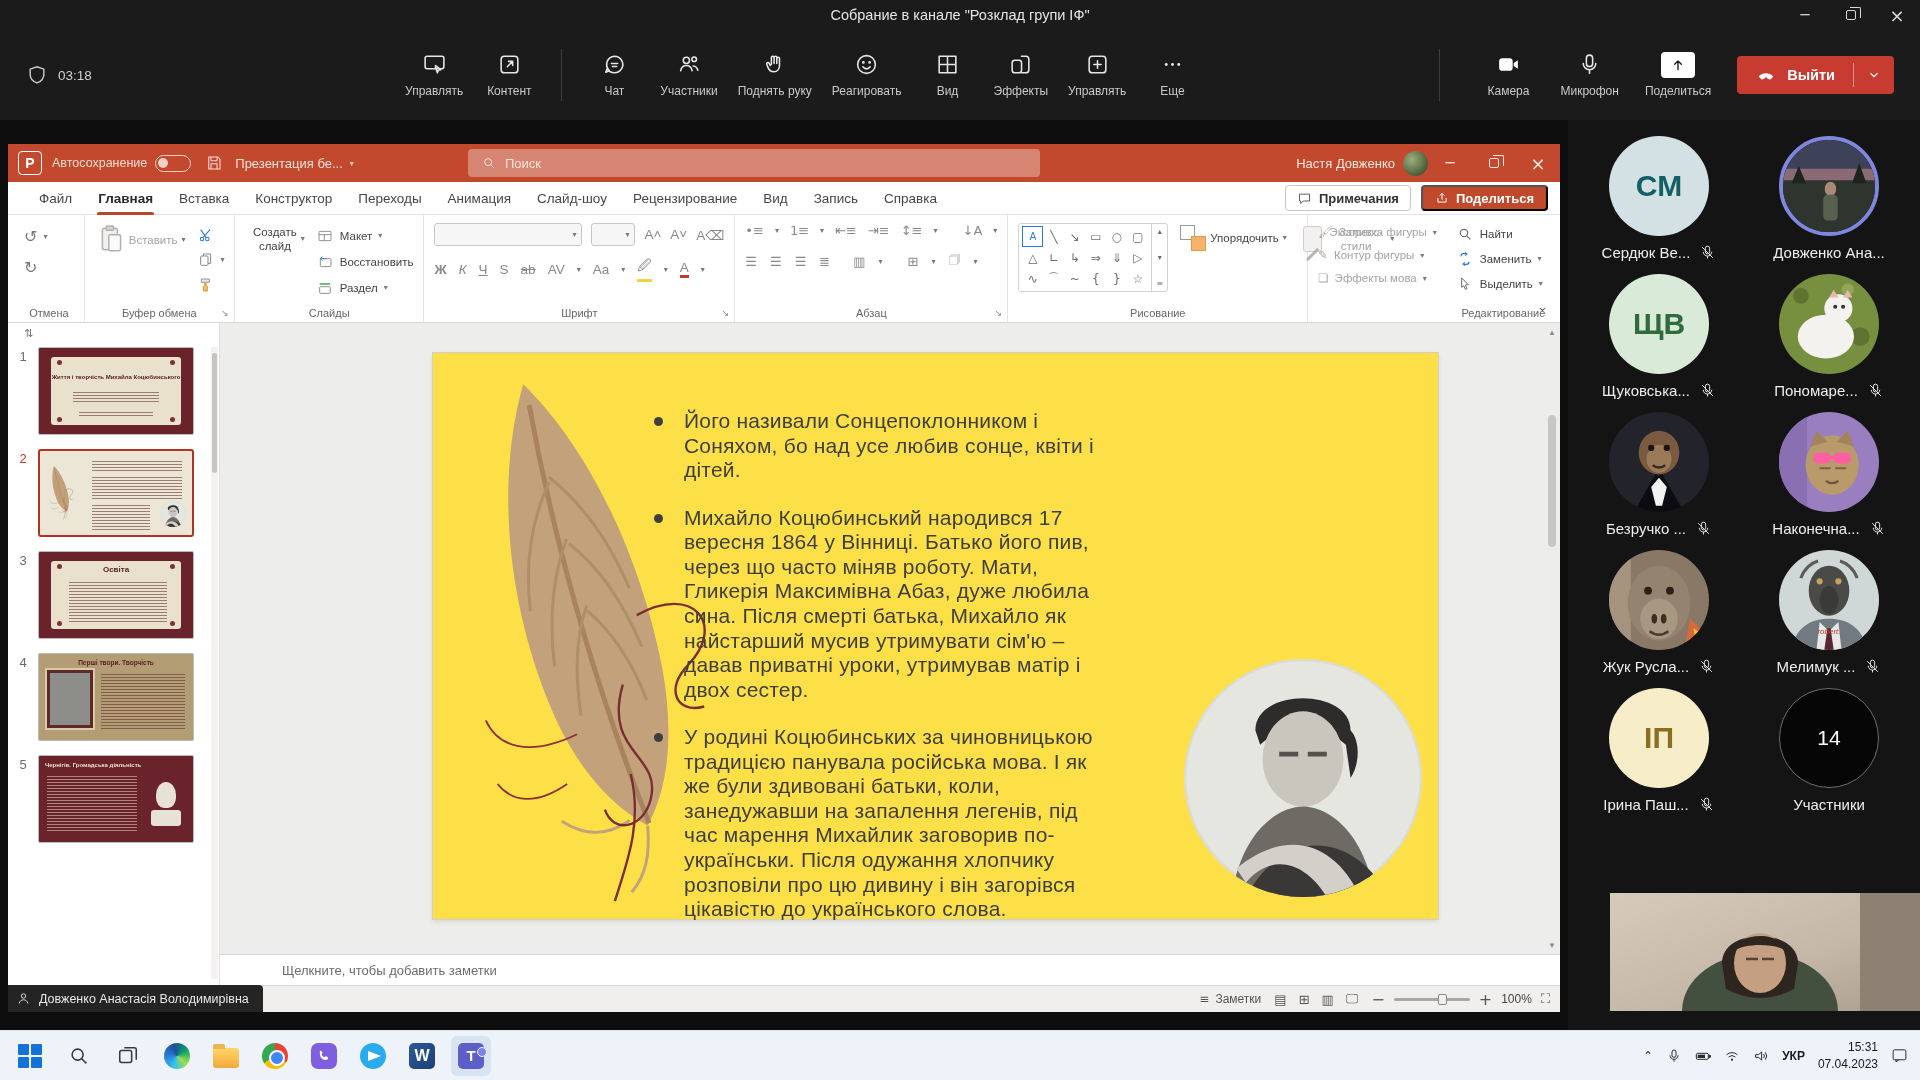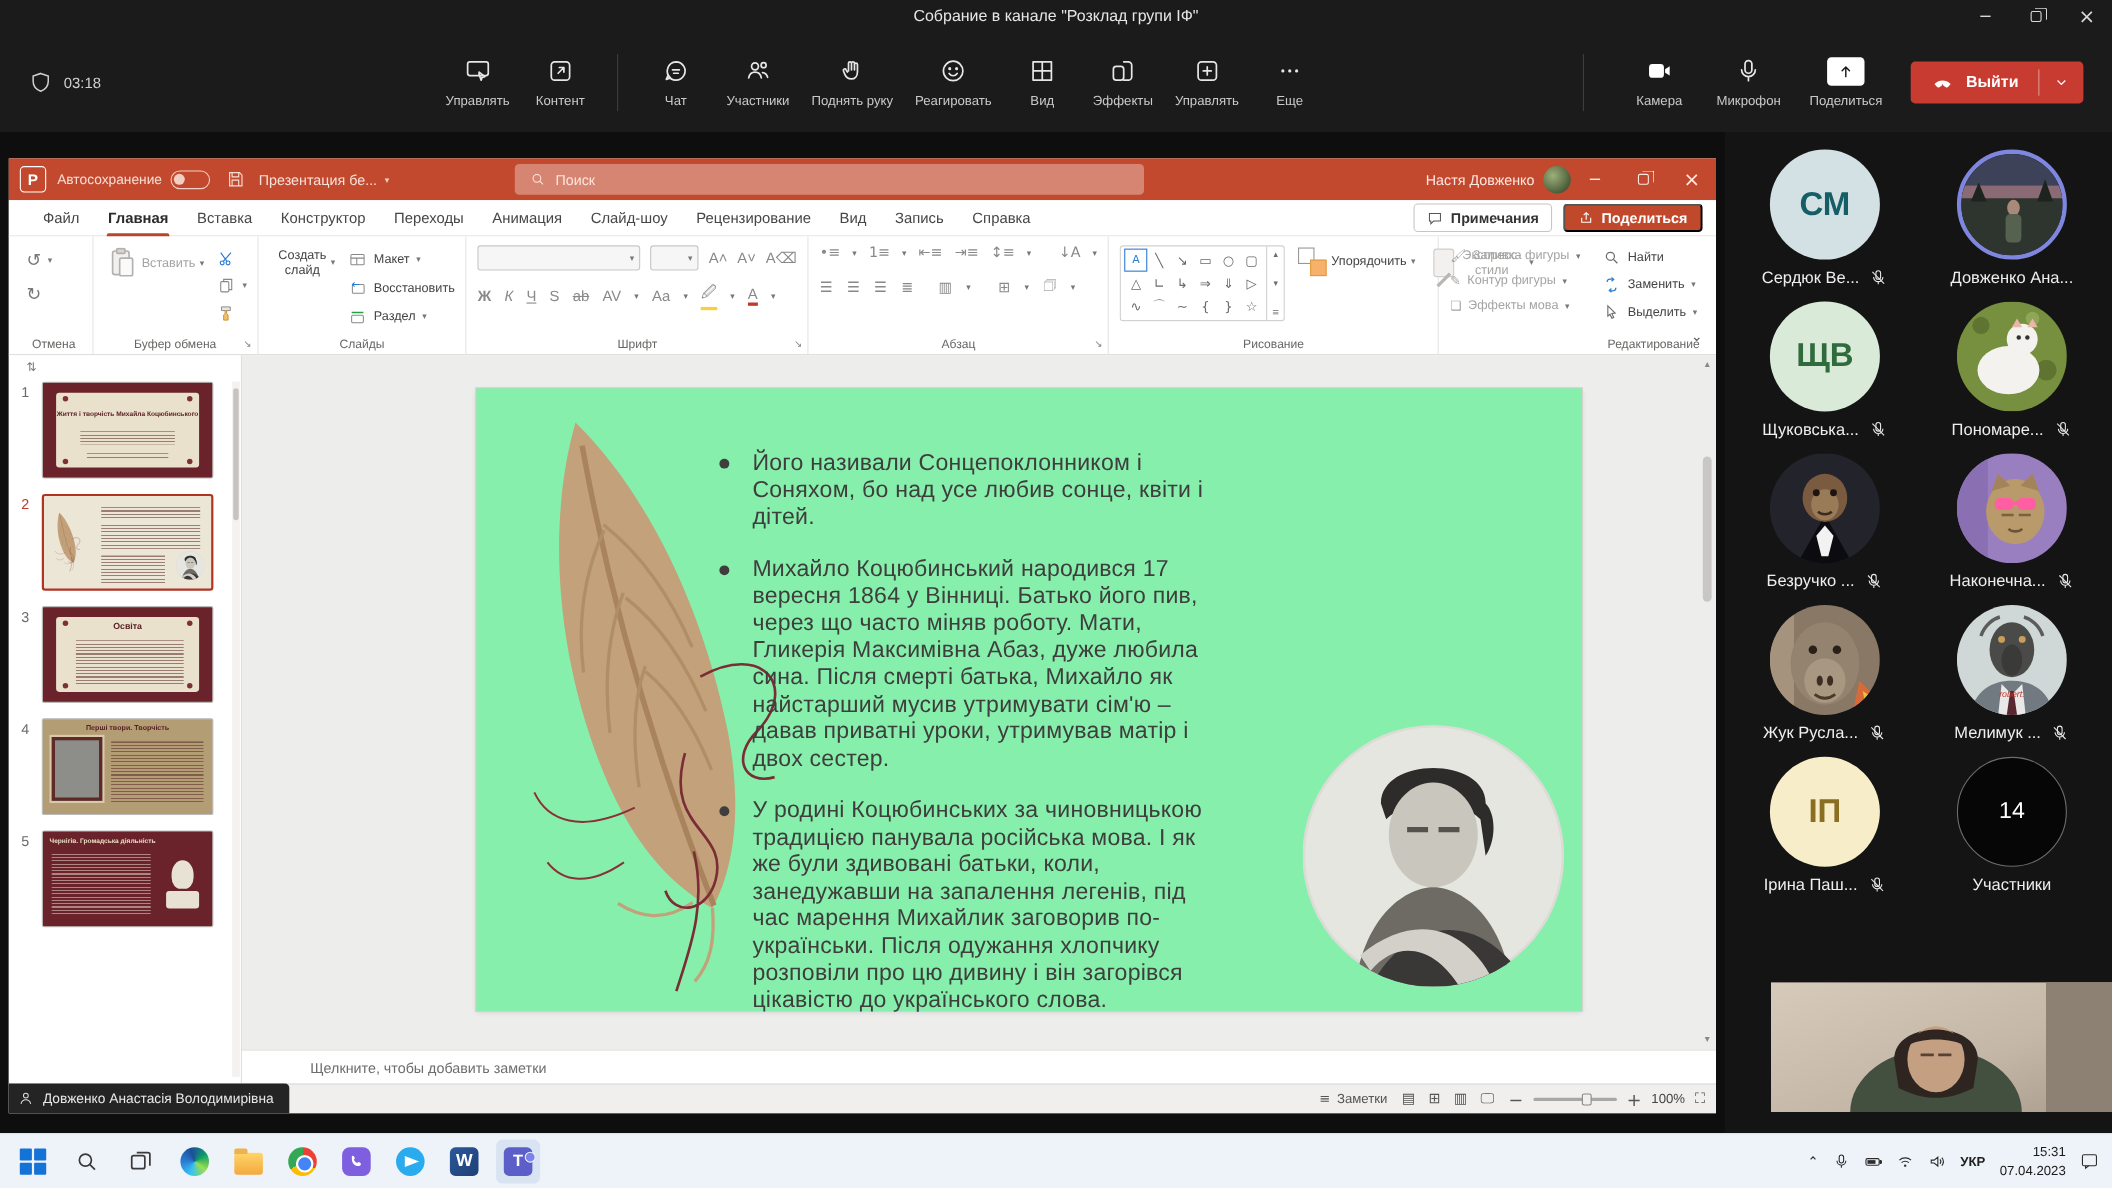--- a/index.html
+++ b/index.html
@@ -114,21 +114,21 @@
   .th-lines.light{background-image:repeating-linear-gradient(to bottom,rgba(240,230,210,.5) 0 1px,transparent 1px 3px)}
   .th-cream{background:#ece6d6}
   .th-tan{background:#b39d74}
   .th4-photo{position:absolute;left:8px;top:16px;width:46px;height:58px;background:#8d8d89;border:3px solid #5e2a28;box-shadow:0 0 0 2px #d9c9a8}
   .th5-statue{position:absolute;right:10px;top:26px;width:34px;height:44px}
   .th5-statue::before{content:"";position:absolute;left:7px;top:0;width:20px;height:26px;border-radius:50% 50% 40% 40%;background:#e8e2d4}
   .th5-statue::after{content:"";position:absolute;left:2px;bottom:0;width:30px;height:16px;background:#e8e2d4;border-radius:3px}
 
   .right-col{flex:1;display:flex;flex-direction:column;min-width:0}
   .canvas{flex:1;background:#ededec;position:relative}
-  .slide{position:absolute;left:213px;top:30px;width:1005px;height:566px;background:#86efac;box-shadow:0 0 0 1px #d2d0cc,0 2px 5px rgba(0,0,0,.12)}
+  .slide{position:absolute;left:213px;top:30px;width:1005px;height:566px;background:#fde047;box-shadow:0 0 0 1px #d2d0cc,0 2px 5px rgba(0,0,0,.12)}
   .canvas-scroll{position:absolute;right:2px;top:4px;bottom:4px;width:12px;display:flex;flex-direction:column;align-items:center;color:#8a8886;font-size:9px;justify-content:space-between}
   .canvas-scroll i{position:absolute;top:88px;left:2px;width:8px;height:132px;background:#c9c7c5;border-radius:4px}
 
   .feather-wrap{position:absolute;left:-6px;top:4px;width:330px;height:556px;overflow:hidden}
   .slide-bullets{position:absolute;left:214px;top:56px;width:462px;list-style:none}
   .slide-bullets li{position:relative;padding-left:37px;margin-bottom:23px;font-size:21px;line-height:1.17;color:#3e3e3c;letter-spacing:.2px}
   .slide-bullets li::before{content:"";position:absolute;left:7px;top:8px;width:9px;height:9px;border-radius:50%;background:#3e3e3c}
   .portrait{position:absolute;right:16px;bottom:22px;width:238px;height:238px;border-radius:50%;overflow:hidden}
 
   .notes{height:31px;background:#fff;border-top:1px solid #d8d6d4;display:flex;align-items:center;padding-left:62px}

